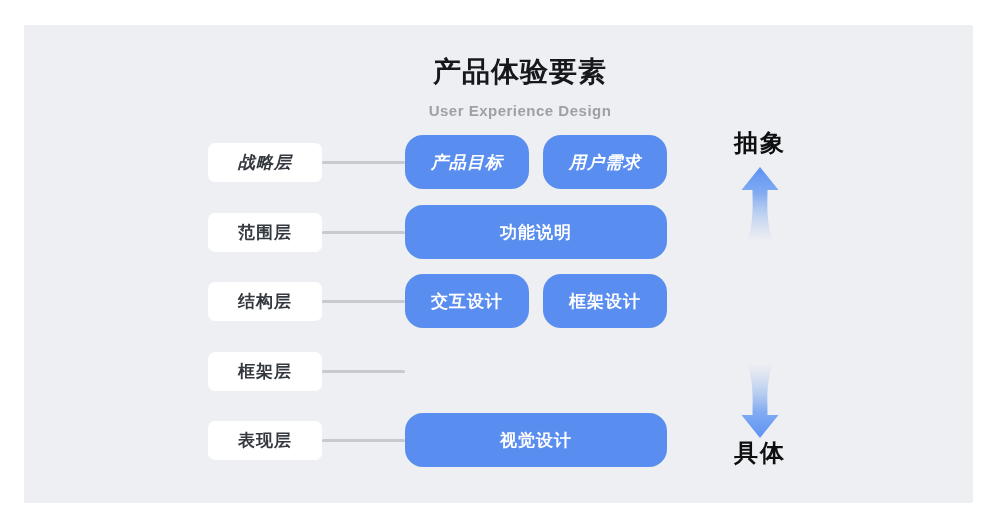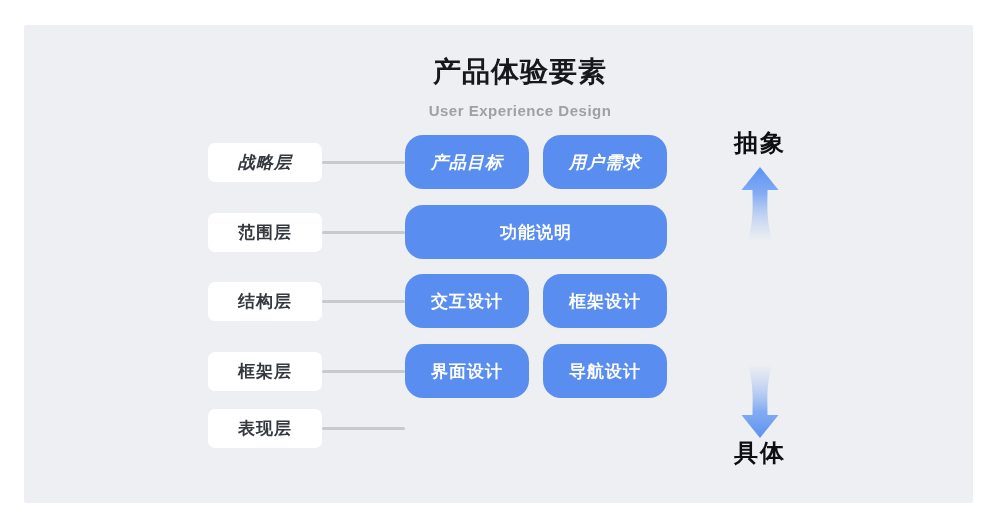--- a/index.html
+++ b/index.html
@@ -41,21 +41,21 @@
     position: absolute;
     left: 0;
     height: 54px;
     display: flex;
     align-items: center;
   }
   .row-1 { top: 110px; font-style: italic; }
   .row-2 { top: 180px; }
   .row-3 { top: 249px; }
   .row-4 { top: 319px; }
-  .row-5 { top: 376px; }
+  .row-5 { top: 388px; }
   .label-box {
     width: 114px; height: 39px;
     background: #FFFFFF;
     border-radius: 7px;
     display: flex;
     align-items: center;
     justify-content: center;
     font-size: 17px;
     font-weight: bold;
     color: #34383F;
@@ -145,29 +145,28 @@
       <div class="connector"></div>
       <div class="boxes">
         <div class="blue-box">交互设计</div>
         <div class="blue-box">框架设计</div>
       </div>
     </div>
 
     <div class="layer-row row-4">
       <div class="label-box">框架层</div>
       <div class="connector"></div>
-      <div class="boxes">
-        <div class="blue-box">界面设计</div>
-        <div class="blue-box">导航设计</div>
-      </div>
     </div>
 
     <div class="layer-row row-5">
       <div class="label-box">表现层</div>
       <div class="connector"></div>
+      <div class="boxes">
+        <div class="blue-box">视觉设计</div>
+      </div>
     </div>
 
   </div>
 
   <div class="axis-col">
     <div class="axis-label top">抽象</div>
 
     <svg class="axis-arrow up" viewBox="0 0 40 80" xmlns="http://www.w3.org/2000/svg">
       <defs>
         <linearGradient id="gradUp" x1="0" y1="0" x2="0" y2="1">

